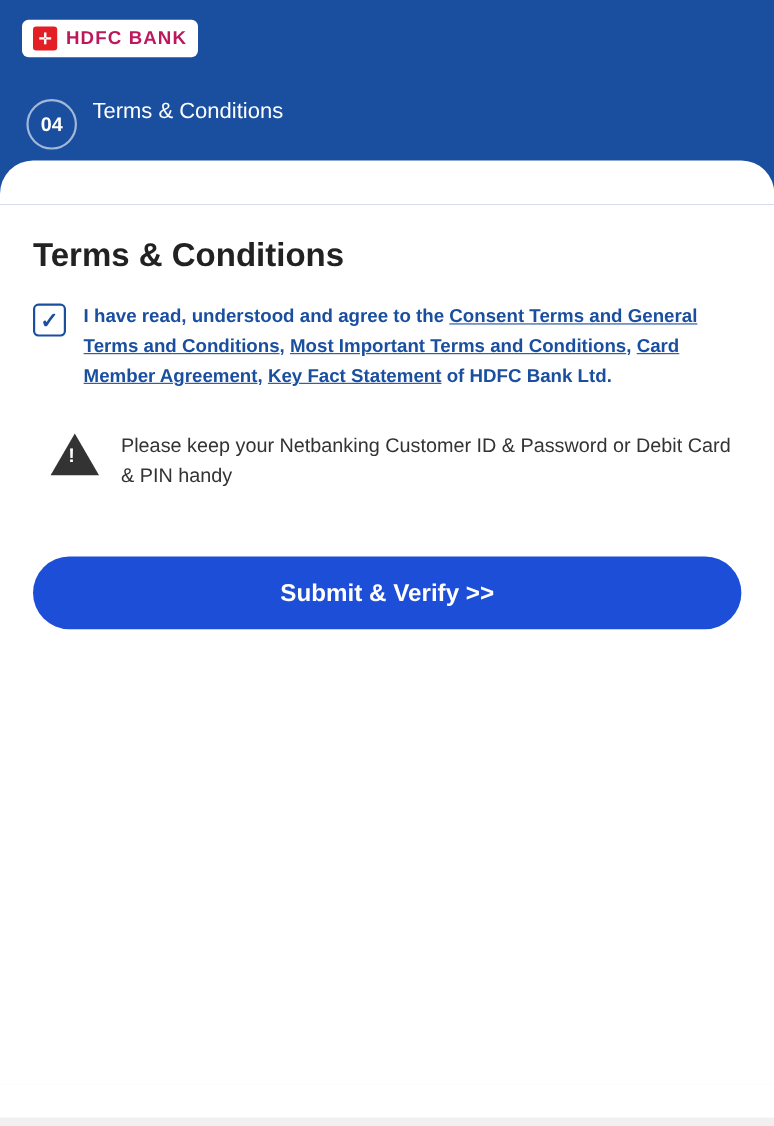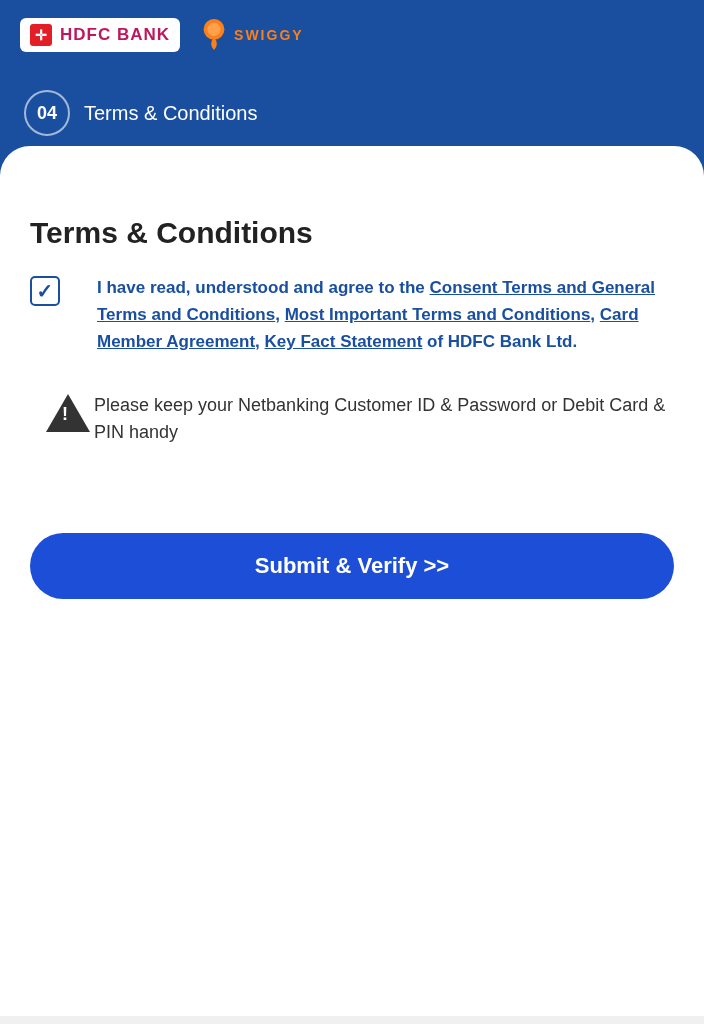--- a/index.html
+++ b/index.html
@@ -87,21 +87,20 @@
       bottom: 0;
       left: 0;
       right: 0;
       height: 40px;
       background: white;
       border-radius: 30px 30px 0 0;
     }
 
     .step-info {
       display: flex;
-      align-items: center;
       gap: 14px;
     }
 
     .step-number {
       width: 46px;
       height: 46px;
       border-radius: 50%;
       border: 2px solid rgba(255,255,255,0.6);
       display: flex;
       align-items: center;
@@ -173,21 +172,20 @@
       color: #1a4fa0;
       font-size: 20px;
       font-weight: bold;
     }
 
     .terms-text {
       font-size: 17px;
       line-height: 1.6;
       color: #1a4fa0;
       font-weight: 700;
-      margin-left: 21px;
     }
 
     .terms-text a {
       color: #1a4fa0;
       text-decoration: underline;
       font-weight: 700;
     }
 
     .redirect-section {
       padding-left: 16px;
@@ -197,23 +195,23 @@
     .redirect-text {
       font-size: 18px;
       color: #333;
       line-height: 1.5;
       margin-bottom: 16px;
     }
 
     .warning-section {
       display: flex;
       align-items: flex-start;
-      gap: 4px;
+      gap: 20px;
       padding-left: 16px;
-      margin-bottom: 77px;
+      margin-bottom: 50px;
     }
 
     .warning-icon {
       flex-shrink: 0;
       margin-top: 2px;
     }
 
     .warning-triangle {
       width: 0;
       height: 0;
@@ -257,28 +255,20 @@
       background: white;
     }
   </style>
 </head>
 <body>
 
 <div class="header">
   <div class="hdfc-logo">
     <div class="hdfc-logo-cross">✛</div>
     <span class="hdfc-logo-text">HDFC BANK</span>
-  </div>
-  <div class="swiggy-logo">
-    <svg class="swiggy-icon" viewBox="0 0 28 36" xmlns="http://www.w3.org/2000/svg">
-      <ellipse cx="14" cy="12" rx="11" ry="11" fill="#fc8019"></ellipse>
-      <ellipse cx="14" cy="12" rx="7" ry="7" fill="#ffa04d"></ellipse>
-      <path d="M14 20 Q8 28 14 34 Q20 28 14 20Z" fill="#fc8019"></path>
-    </svg>
-    <span class="swiggy-text">SWIGGY</span>
   </div>
 </div>
 
 <div class="step-bar">
   <div class="step-info">
     <div class="step-number">04</div>
     <span class="step-label">Terms &amp; Conditions</span>
   </div>
 </div>
 

